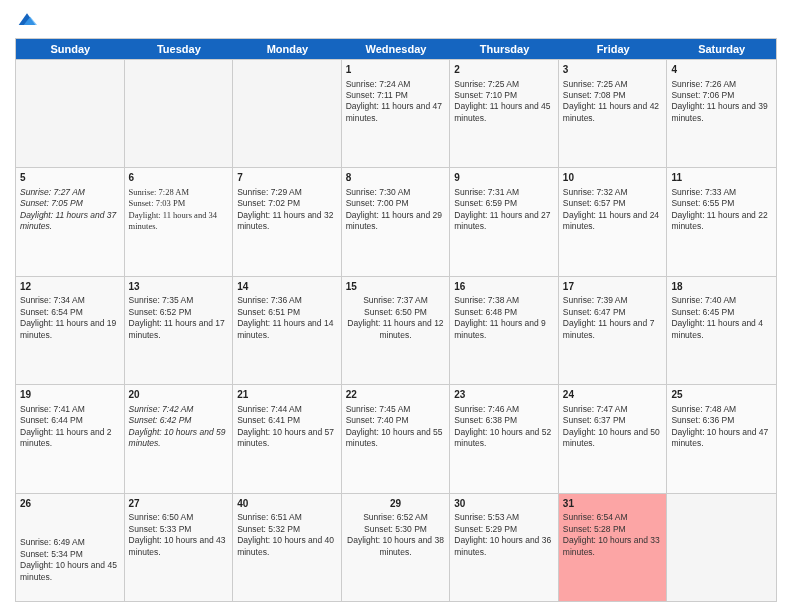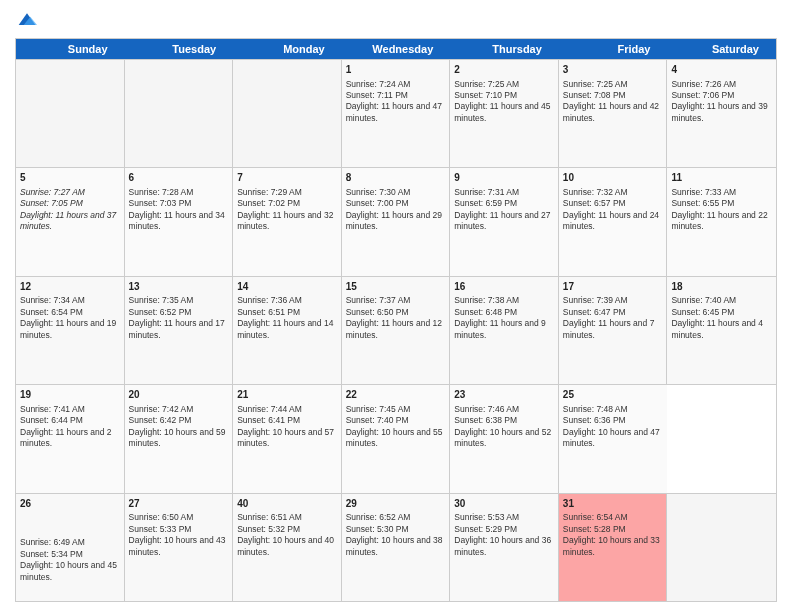--- a/index.html
+++ b/index.html
@@ -60,21 +60,21 @@
     .cal-header {
       display: grid;
       grid-template-columns: repeat(7, 1fr);
       background: #1565c0;
     }
     .cal-header-cell {
       color: #fff;
       font-size: 11px;
       font-weight: bold;
       padding: 4px 17px;
-      text-align: right;
+      text-align: center;
     }
     .cal-body {
       flex: 1;
       display: flex;
       flex-direction: column;
     }
     .cal-row {
       display: grid;
       grid-template-columns: repeat(7, 1fr);
       flex: 1;
@@ -172,21 +172,21 @@
         </div>
         <div class="cal-row">
           <div class="cal-cell">
             <div class="day-num">5</div>
             <div style="white-space: pre-line; font-style: italic;">Sunrise: 7:27 AM
 Sunset: 7:05 PM
 Daylight: 11 hours and 37 minutes.</div>
           </div>
           <div class="cal-cell">
             <div class="day-num">6</div>
-            <div style="white-space: pre-line;">Sunrise: 7:28 AM
+            <div style="white-space: pre-line; font-family: Liberation Serif, serif;">Sunrise: 7:28 AM
 Sunset: 7:03 PM
 Daylight: 11 hours and 34 minutes.</div>
           </div>
           <div class="cal-cell">
             <div class="day-num">7</div>
             <div style="white-space: pre-line;">Sunrise: 7:29 AM
 Sunset: 7:02 PM
 Daylight: 11 hours and 32 minutes.</div>
           </div>
           <div class="cal-cell">
@@ -228,21 +228,21 @@
 Daylight: 11 hours and 17 minutes.</div>
           </div>
           <div class="cal-cell" style="background: rgb(248, 248, 248);">
             <div class="day-num">14</div>
             <div style="white-space: pre-line;">Sunrise: 7:36 AM
 Sunset: 6:51 PM
 Daylight: 11 hours and 14 minutes.</div>
           </div>
           <div class="cal-cell" style="background: rgb(248, 248, 248);">
             <div class="day-num">15</div>
-            <div style="white-space: pre-line;">Sunrise: 7:37 AM
+            <div style="white-space: pre-line; text-align: center;">Sunrise: 7:37 AM
 Sunset: 6:50 PM
 Daylight: 11 hours and 12 minutes.</div>
           </div>
           <div class="cal-cell" style="background: rgb(248, 248, 248);">
             <div class="day-num">16</div>
             <div style="white-space: pre-line;">Sunrise: 7:38 AM
 Sunset: 6:48 PM
 Daylight: 11 hours and 9 minutes.</div>
           </div>
           <div class="cal-cell" style="background: rgb(248, 248, 248);">
@@ -260,21 +260,21 @@
         </div>
         <div class="cal-row">
           <div class="cal-cell">
             <div class="day-num">19</div>
             <div style="white-space: pre-line;">Sunrise: 7:41 AM
 Sunset: 6:44 PM
 Daylight: 11 hours and 2 minutes.</div>
           </div>
           <div class="cal-cell">
             <div class="day-num">20</div>
-            <div style="white-space: pre-line;">Sunrise: 7:42 AM
+            <div style="white-space: pre-line; font-style: italic;">Sunrise: 7:42 AM
 Sunset: 6:42 PM
 Daylight: 10 hours and 59 minutes.</div>
           </div>
           <div class="cal-cell">
             <div class="day-num">21</div>
             <div style="white-space: pre-line;">Sunrise: 7:44 AM
 Sunset: 6:41 PM
 Daylight: 10 hours and 57 minutes.</div>
           </div>
           <div class="cal-cell">
@@ -283,20 +283,26 @@
 Sunset: 7:40 PM
 Daylight: 10 hours and 55 minutes.</div>
           </div>
           <div class="cal-cell">
             <div class="day-num">23</div>
             <div style="white-space: pre-line;">Sunrise: 7:46 AM
 Sunset: 6:38 PM
 Daylight: 10 hours and 52 minutes.</div>
           </div>
           <div class="cal-cell">
+            <div class="day-num">24</div>
+            <div style="white-space: pre-line;">Sunrise: 7:47 AM
+Sunset: 6:37 PM
+Daylight: 10 hours and 50 minutes.</div>
+          </div>
+          <div class="cal-cell">
             <div class="day-num">25</div>
             <div style="white-space: pre-line;">Sunrise: 7:48 AM
 Sunset: 6:36 PM
 Daylight: 10 hours and 47 minutes.</div>
           </div>
         </div>
         <div class="cal-row">
           <div class="cal-cell" style="background: rgb(248, 248, 248);">
             <div class="day-num">26</div>
             <div style="white-space: pre-line; margin-top: 27px;">Sunrise: 6:49 AM
@@ -308,21 +314,21 @@
             <div style="white-space: pre-line;">Sunrise: 6:50 AM
 Sunset: 5:33 PM
 Daylight: 10 hours and 43 minutes.</div>
           </div>
           <div class="cal-cell" style="background: rgb(248, 248, 248);">
             <div class="day-num">40</div>
             <div style="white-space: pre-line;">Sunrise: 6:51 AM
 Sunset: 5:32 PM
 Daylight: 10 hours and 40 minutes.</div>
           </div>
-          <div class="cal-cell" style="background: rgb(248, 248, 248);">
+          <div class="cal-cell" style="background: rgb(248, 248, 248); text-align: center;">
             <div class="day-num">29</div>
             <div style="white-space: pre-line;">Sunrise: 6:52 AM
 Sunset: 5:30 PM
 Daylight: 10 hours and 38 minutes.</div>
           </div>
           <div class="cal-cell" style="background: rgb(248, 248, 248);">
             <div class="day-num">30</div>
             <div style="white-space: pre-line;">Sunrise: 5:53 AM
 Sunset: 5:29 PM
 Daylight: 10 hours and 36 minutes.</div>

